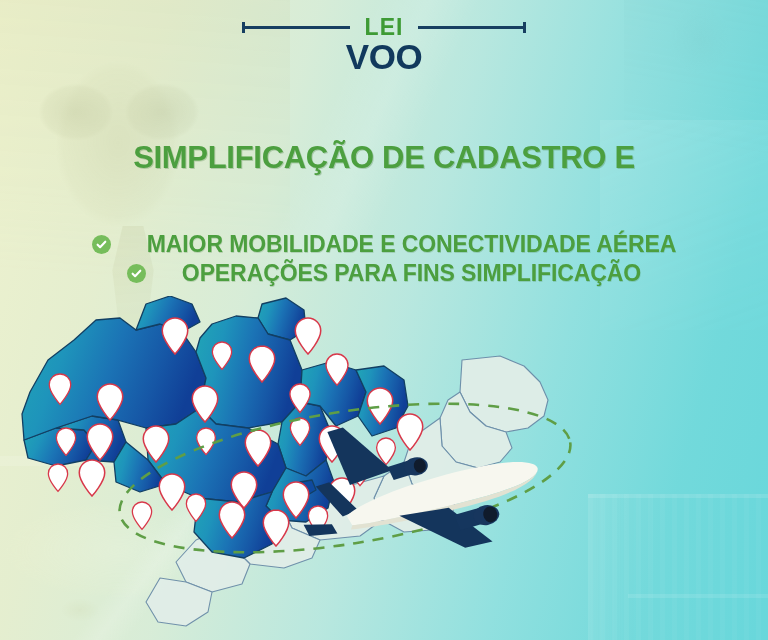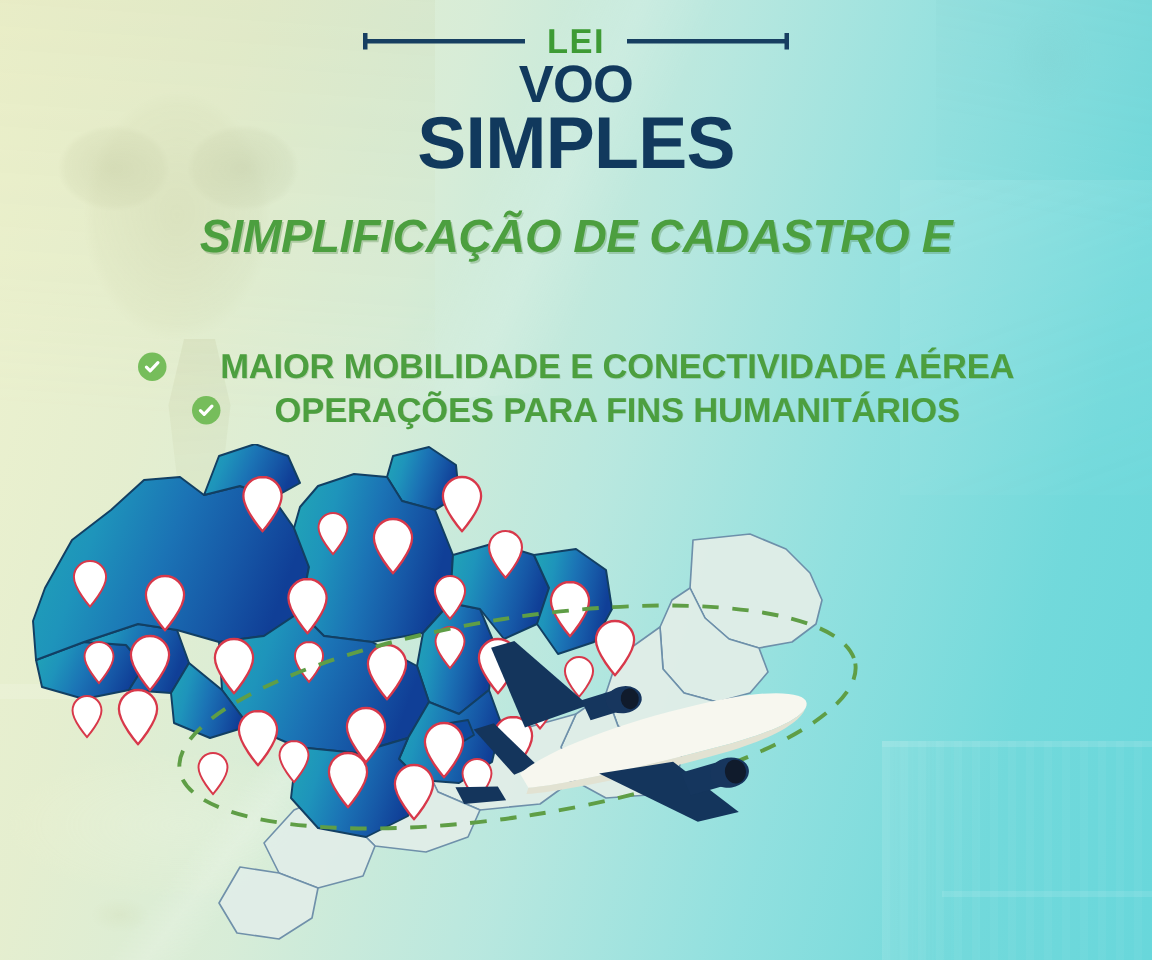--- a/index.html
+++ b/index.html
@@ -185,21 +185,20 @@
     left: 0; right: 0;
     top: 140px;
     text-align: center;
     color: #4c9f3f;
     font-weight: bold;
     font-size: 31px;
     line-height: 1.14;
     letter-spacing: -0.3px;
     text-shadow: 1px 1px 0 rgba(60,120,50,0.28);
     font-family: "Liberation Sans", sans-serif;
-    font-style: italic;
   }
 
   
   .bullets {
     position: absolute;
     left: 0; right: 0;
     top: 231px;
     text-align: center;
   }
   .bullet {
@@ -260,21 +259,20 @@
   <div class="ghost ghost-rb-line2"></div>
   <div class="ghost ghost-circle"></div>
 
   <div class="logo-wrap">
     <div class="lei-row">
       <span class="lei-rule left"></span>
       <span class="lei-text">LEI</span>
       <span class="lei-rule right"></span>
     </div>
     <div class="brand brand-voo">VOO</div>
-    <div class="brand brand-simples">SIMPLES</div>
   </div>
 
   <div class="headline">
     <div>SIMPLIFICAÇÃO DE CADASTRO E</div>
   </div>
 
   <div class="bullets">
     <div class="bullet">
       <span class="check-icon">
         <svg width="13" height="13" viewBox="0 0 13 13" aria-hidden="true">
@@ -282,21 +280,21 @@
         </svg>
       </span>
       <span class="bullet-text">MAIOR MOBILIDADE E CONECTIVIDADE AÉREA</span>
     </div>
     <div class="bullet">
       <span class="check-icon">
         <svg width="13" height="13" viewBox="0 0 13 13" aria-hidden="true">
           <path d="M2.6 6.7 L5.1 9.2 L10.3 3.7" fill="none" stroke="#ffffff" stroke-width="2.1" stroke-linecap="round" stroke-linejoin="round"></path>
         </svg>
       </span>
-      <span class="bullet-text">OPERAÇÕES PARA FINS HUMANITÁRIOS</span>
+      <span class="bullet-text">OPERAÇÕES PARA FINS SIMPLIFICAÇÃO</span>
     </div>
   </div>
 
   <div class="art">
     <svg width="768" height="344" viewBox="0 0 768 344" aria-hidden="true">
       <defs>
         <linearGradient id="mapGrad" x1="0" y1="0" x2="1" y2="0.25">
           <stop offset="0%" stop-color="#21a6b6"></stop>
           <stop offset="28%" stop-color="#1e94bb"></stop>
           <stop offset="55%" stop-color="#1b73b5"></stop>

